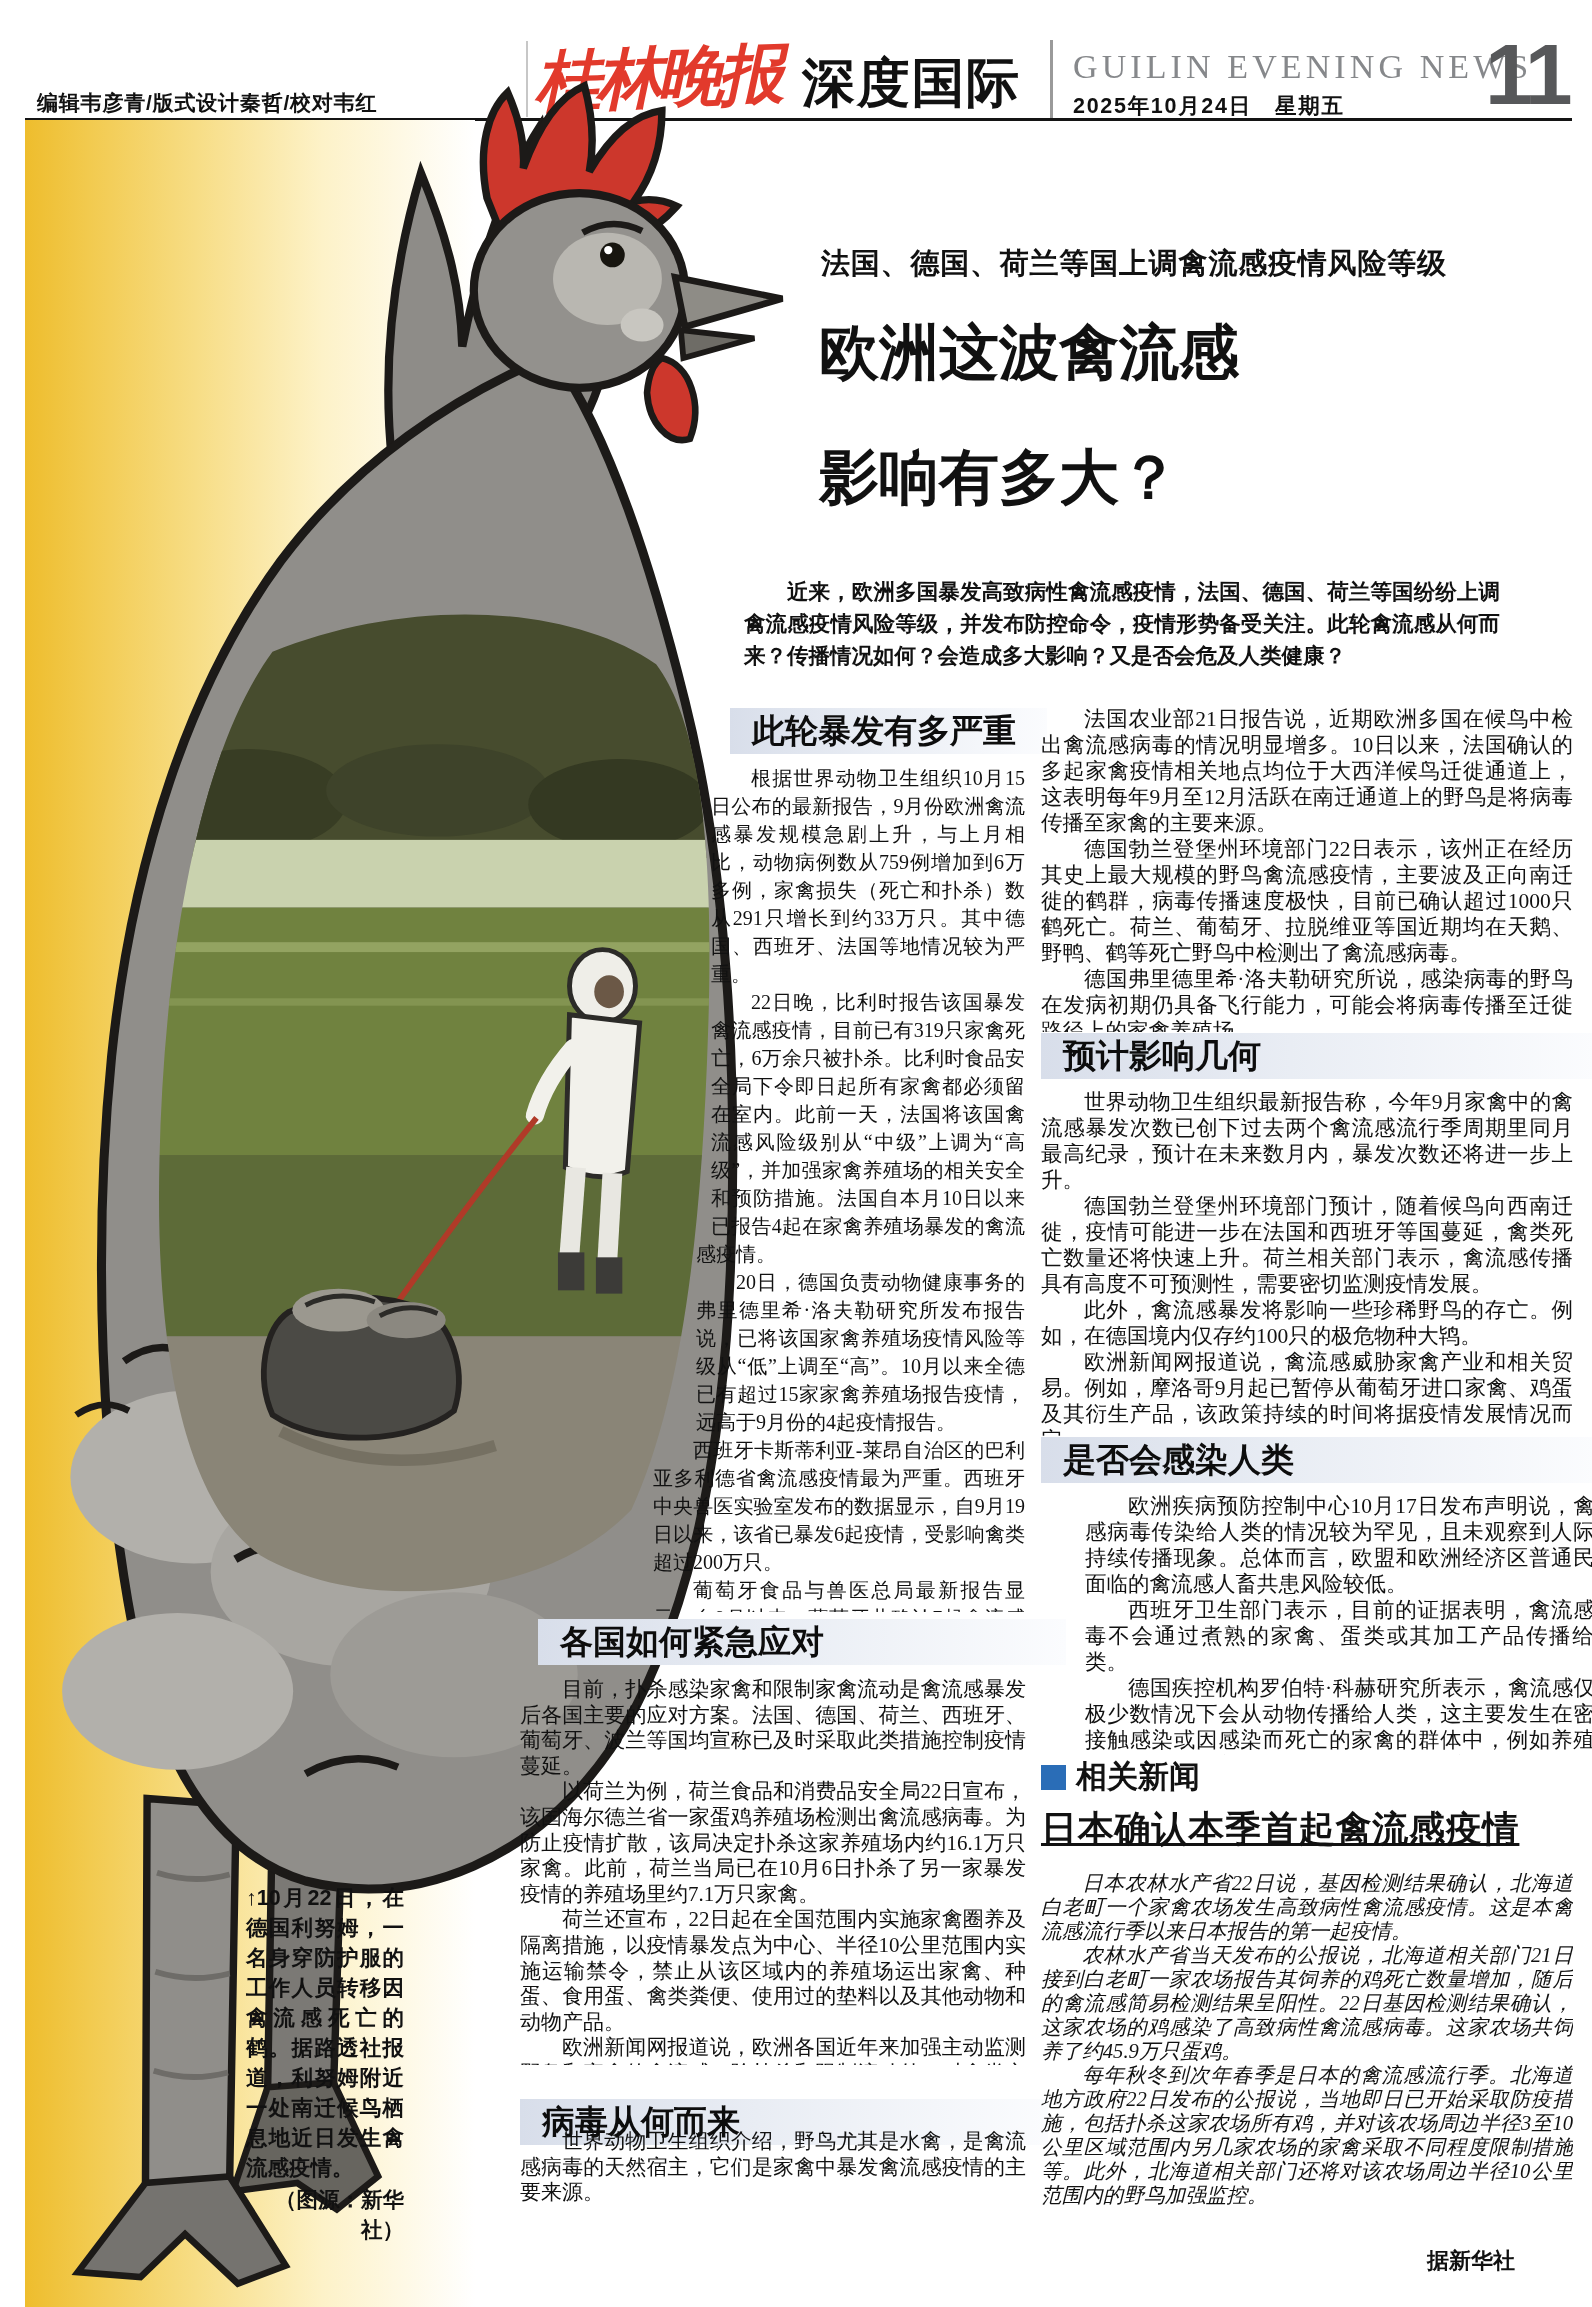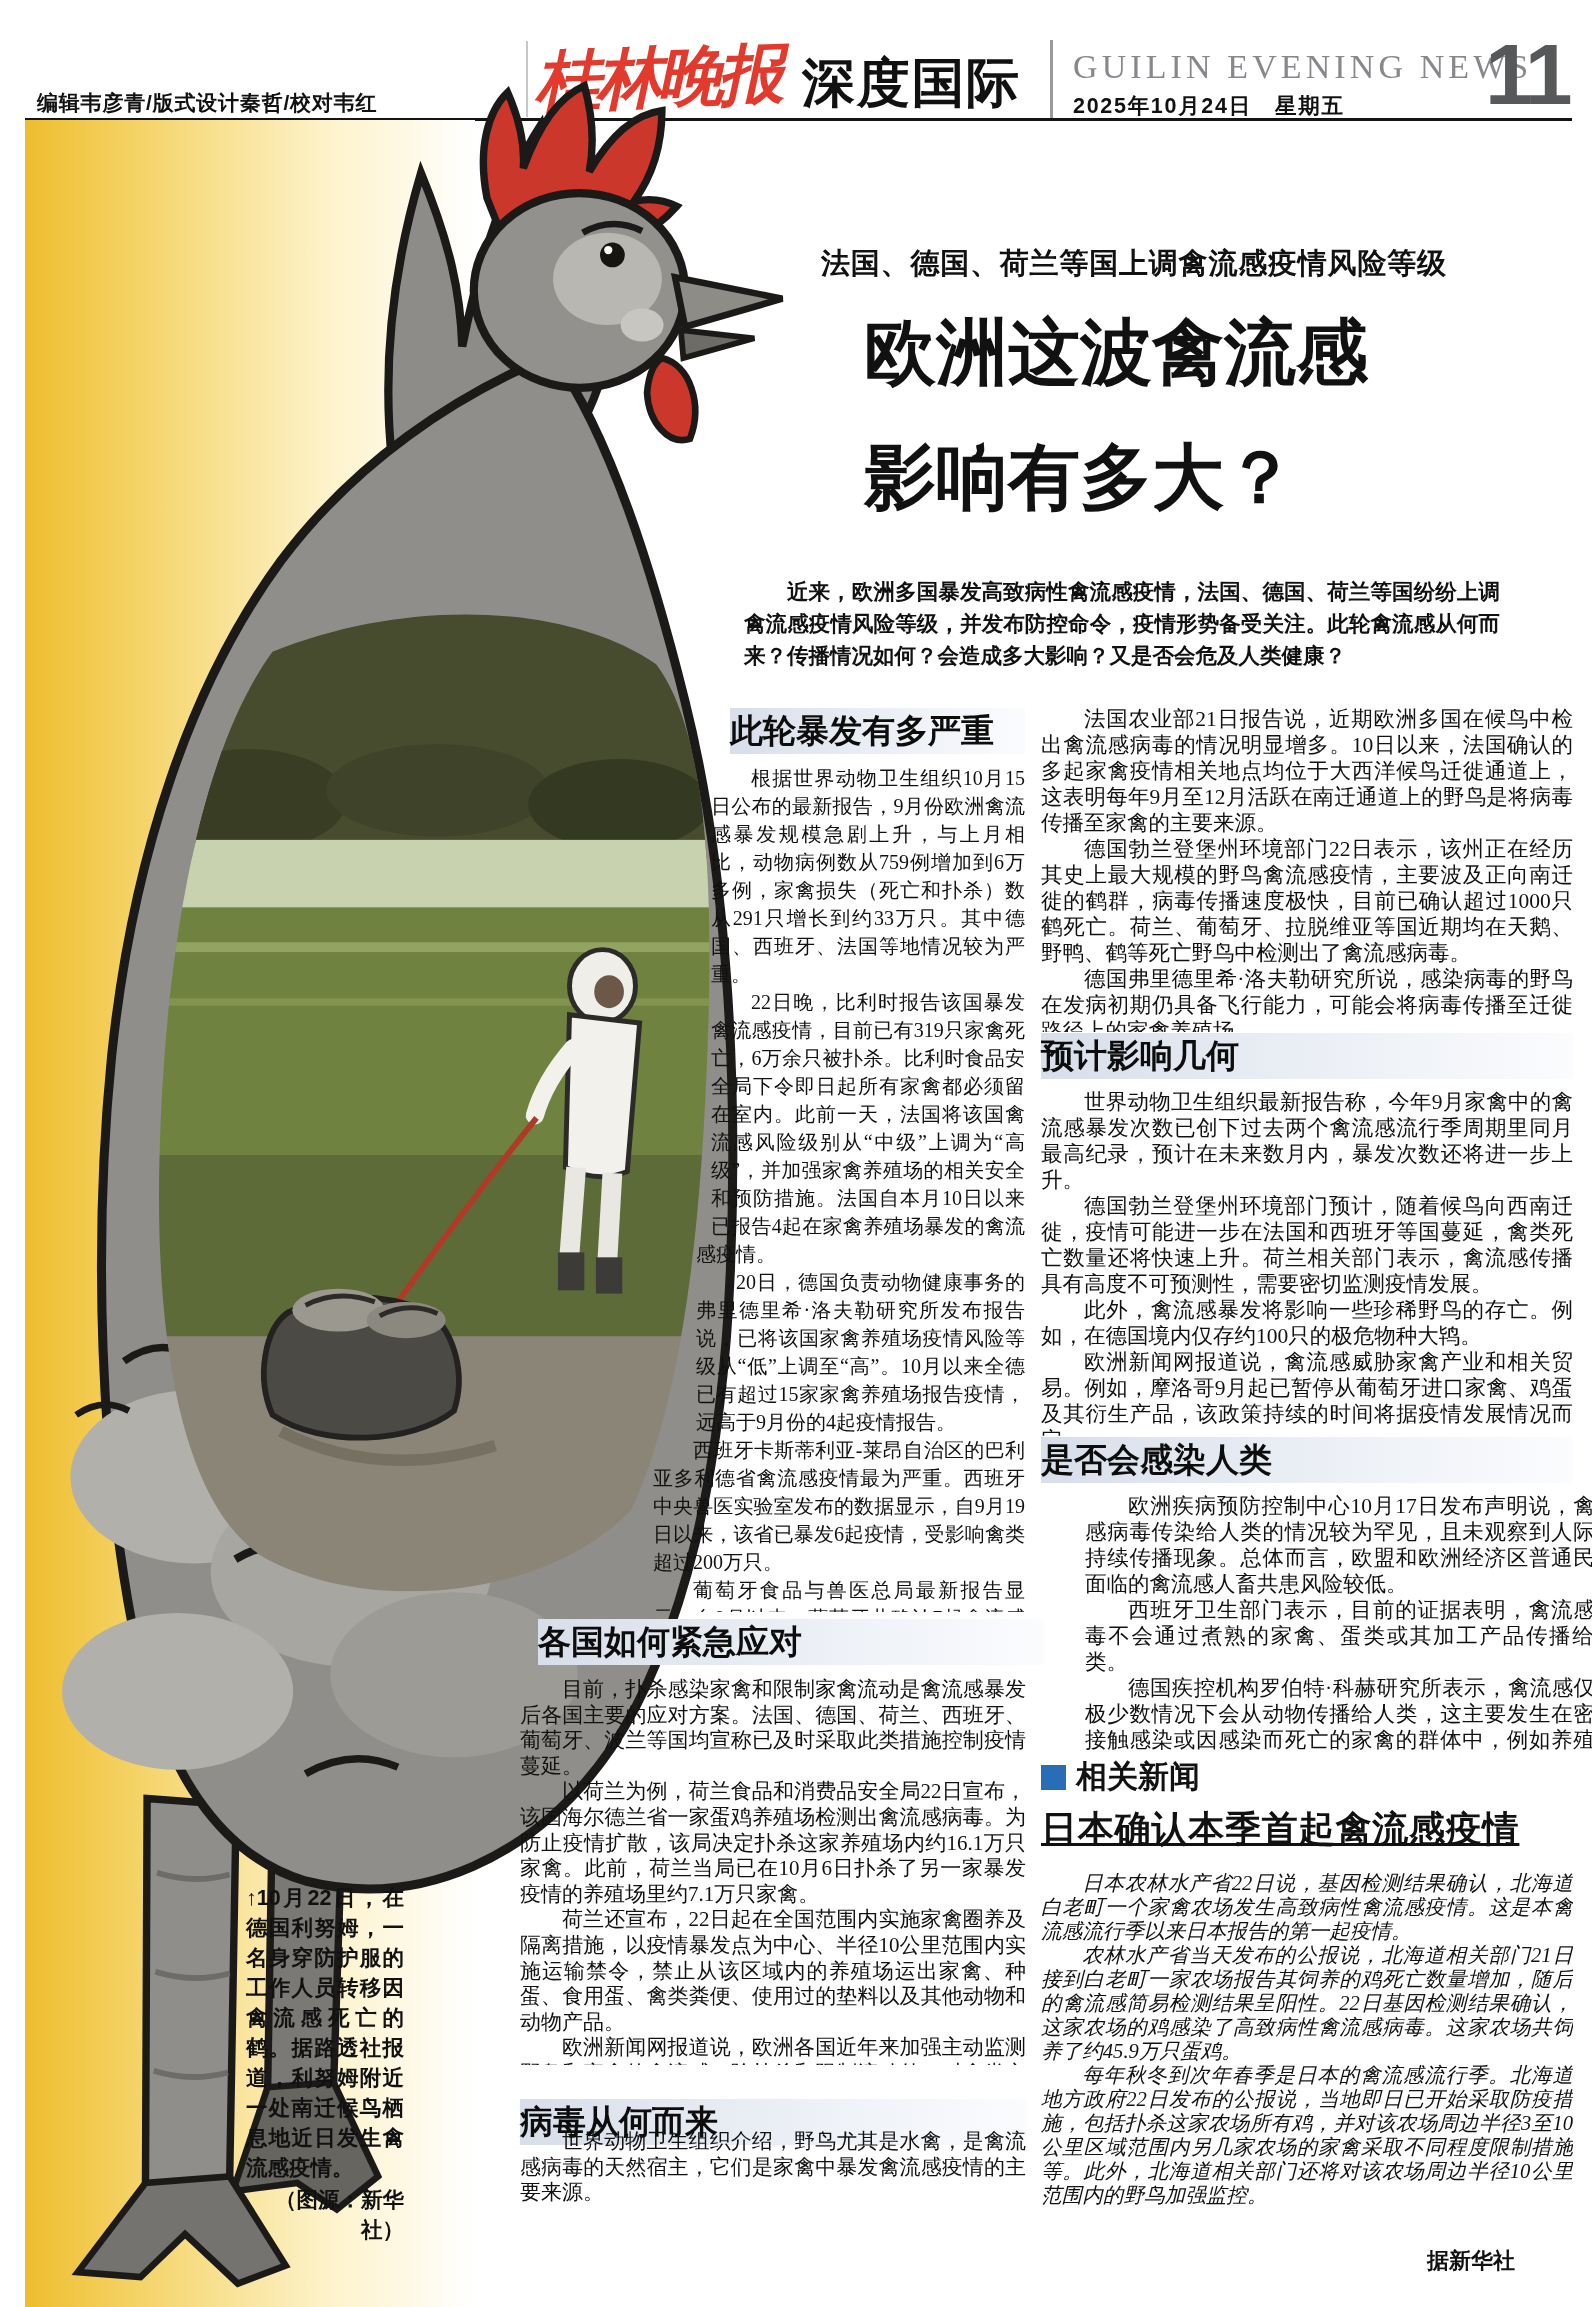--- a/index.html
+++ b/index.html
@@ -28,27 +28,27 @@
 
   
   .caption{left:246px;top:1883px;width:158px;font-size:21.5px;font-weight:bold;line-height:30px;
            text-align:justify;text-justify:inter-character;
            font-family:"Liberation Sans","DejaVu Sans",sans-serif;}
   .caption .credit{display:block;text-align:right;margin-top:1.7px;}
 
   
   .kicker{left:821px;top:244px;font-size:29px;font-weight:900;letter-spacing:0.8px;
           font-family:"Liberation Sans","DejaVu Sans",sans-serif;}
-  .headline{left:864px;top:290px;width:685px;font-size:72px;font-weight:900;line-height:125px;
+  .headline{left:819px;top:290px;width:685px;font-size:60px;font-weight:900;line-height:125px;
             letter-spacing:0px;font-family:"Liberation Sans","DejaVu Sans",sans-serif;}
   .lede{left:744px;top:576px;width:756px;font-size:21.5px;font-weight:bold;line-height:32px;
         text-align:justify;text-justify:inter-character;text-indent:2em;}
 
   
-  .bar{height:46px;line-height:46px;padding-left:0;font-size:33px;font-weight:900;
+  .bar{height:46px;line-height:46px;padding-left:22px;font-size:33px;font-weight:900;
        font-family:"Liberation Sans","DejaVu Sans",sans-serif;color:#0d0d0d;
        background:linear-gradient(90deg,#d8deea 0%,#e9edf4 45%,#fbfcfe 100%);}
 
   
   .bodytext p{margin:0;text-indent:2em;text-align:justify;text-justify:inter-character;}
   .colA-body{left:653px;top:764px;width:372px;height:848px;font-size:20px;line-height:28px;overflow:hidden;}
   .shimA{float:left;width:58px;height:459px;}
   .shimB{float:left;clear:left;width:43px;height:210px;}
   .bar1{left:730px;top:708px;width:295px;}
   .bar2{left:512px;top:1619px;width:506px;margin-left:26px;}

